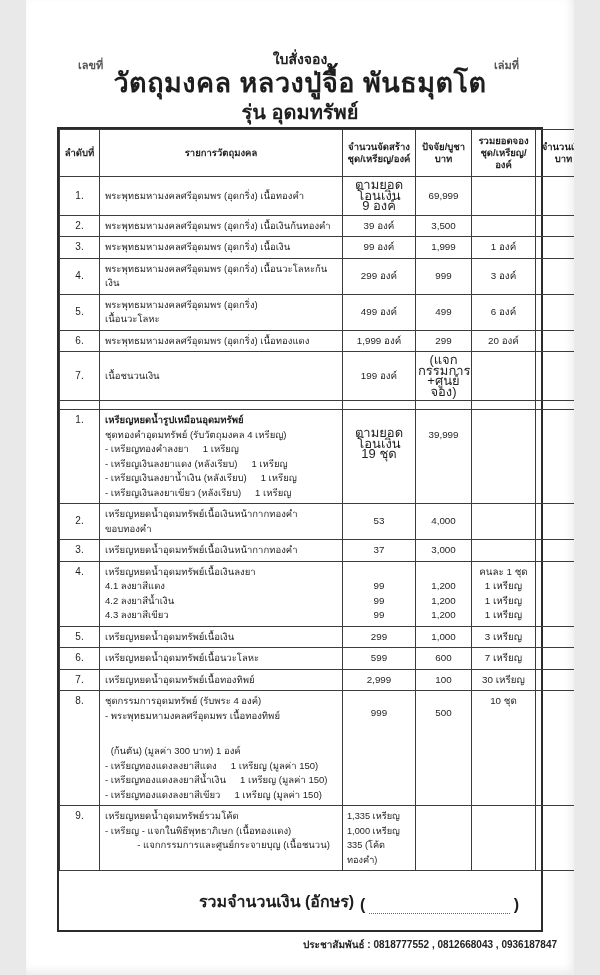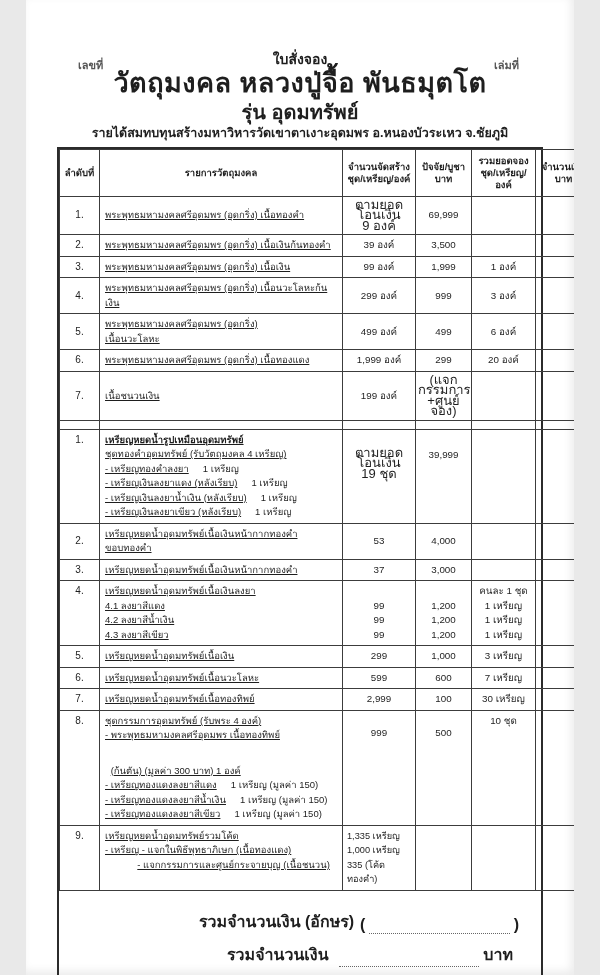--- a/index.html
+++ b/index.html
@@ -37,21 +37,21 @@
   }
   td{font-size:9.5px;line-height:14.5px;padding:3px 2px;}
   tr.vtop td{vertical-align:top;}
   tr.spacer td{height:8px;padding:0;}
   .c-no{text-align:center;font-size:10px;}
   .c-item{text-align:left;padding-left:5px;padding-right:2px;}
   .c-num{text-align:center;font-size:9.8px;}
   td.pre{white-space:pre-line;}
   td.small{font-size:13px;line-height:10.5px;}
   td.left{text-align:left;padding-left:4px;font-size:9.2px;}
-  .iline{min-height:14.5px;text-decoration:underline;}
+  .iline{min-height:14.5px;}
   .iline.b{font-weight:bold;}
   .iline .tabr{display:inline-block;margin-left:14px;}
   
   .totals{padding:10px 22px 16px 140px;font-size:16px;}
   .trow{display:flex;align-items:flex-end;margin-top:8px;}
   .trow .lbl{font-weight:bold;white-space:nowrap;margin-right:6px;}
   .trow.words .lbl{font-weight:bold;}
   .trow.money{padding-left:28px;font-weight:bold;}
   .dots{flex:1;border-bottom:1.5px dotted #666;height:12px;margin:0 4px;}
   .paren{font-weight:bold;}
@@ -63,21 +63,20 @@
 
 <div class="sheet">
 
   <div class="meta left">เลขที่</div>
   <div class="meta right">เล่มที่</div>
 
   <div class="titles">
     <div class="form-title">ใบสั่งจอง</div>
     <div class="main-title">วัตถุมงคล หลวงปู่จื้อ พันธมุตโต</div>
     <div class="edition">รุ่น อุดมทรัพย์</div>
-    <div class="tagline">รายได้สมทบทุนสร้างมหาวิหารวัดเขาตาเงาะอุดมพร อ.หนองบัวระเหว จ.ชัยภูมิ</div>
   </div>
 
   <div class="table-wrap">
     <table>
       <colgroup>
         <col class="c1">
           <col class="c2">
           <col class="c3">
           <col class="c4">
           <col class="c5">
@@ -300,25 +299,20 @@
         </tbody>
     </table>
 
     <div class="totals">
       <div class="trow words">
         <span class="lbl">รวมจำนวนเงิน (อักษร)</span>
         <span class="paren">(</span>
         <span class="dots"></span>
         <span class="paren">)</span>
       </div>
-      <div class="trow money">
-        <span class="lbl">รวมจำนวนเงิน</span>
-        <span class="dots"></span>
-        <span class="lbl">บาท</span>
-      </div>
     </div>
   </div>
 
   <div class="contact">
     <span>ประชาสัมพันธ์ :</span>
     <span>0818777552 , 0812668043 , 0936187847</span>
   </div>
 
 </div>
 

